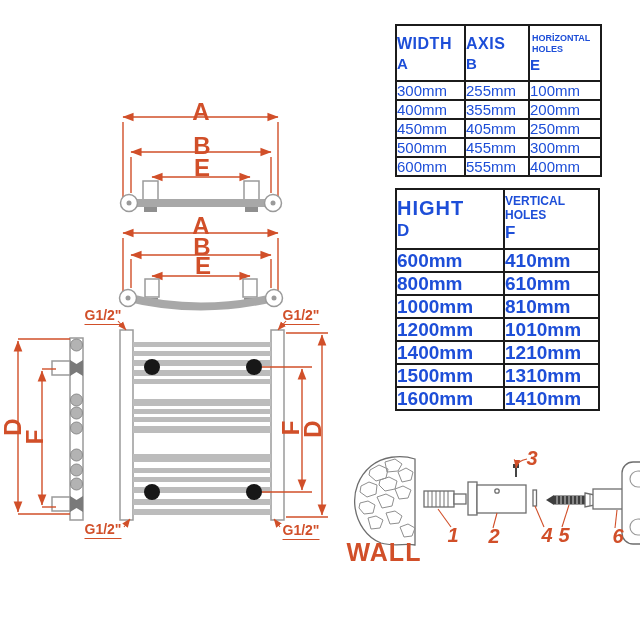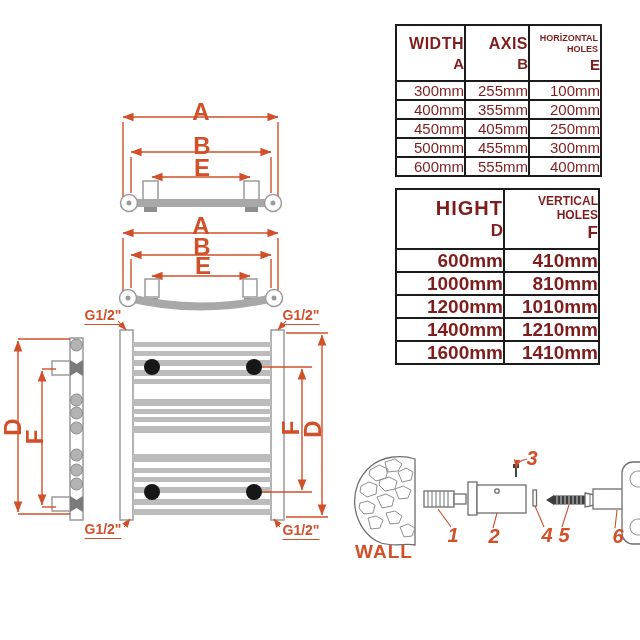--- a/index.html
+++ b/index.html
@@ -27,24 +27,24 @@
   .part{stroke:var(--part);stroke-width:1.3;fill:#fff;}
   .partdark{fill:#3e3e3e;stroke:none;}
   .stone{stroke:#8f8f8f;stroke-width:1;fill:none;}
 
   .lbl{position:absolute;color:var(--accent);white-space:nowrap;
        transform:translate(-50%,-50%);font-weight:bold;}
   .dimletter{font-size:24px;line-height:1;}
   .rot{transform:translate(-50%,-50%) rotate(-90deg);font-size:24px;line-height:1;}
   .gthread{font-size:14px;border-bottom:1.5px solid var(--accent);padding-bottom:1px;}
   .partnum{font-size:20px;font-style:italic;}
-  .wall{font-size:19px;letter-spacing:1px;text-align:center;}
+  .wall{font-size:25px;letter-spacing:1px;text-align:center;}
 
   table.tbl{position:absolute;border-collapse:collapse;table-layout:fixed;background:#fff;}
-  .tbl th,.tbl td{border:2px solid var(--ink);text-align:right;padding:0;color:#7f1d1d;}
+  .tbl th,.tbl td{border:2px solid var(--ink);text-align:left;padding:0;color:#1d4ed8;}
   #width-table{left:395px;top:24px;width:205px;}
   #width-table td{height:17px;font-size:15px;font-weight:normal;line-height:17px;}
   #width-table th{height:54px;vertical-align:middle;}
   #height-table{left:395px;top:188px;width:203px;}
   #height-table td{height:21px;font-size:19px;font-weight:bold;line-height:21px;}
   #height-table th{height:58px;vertical-align:middle;}
   .hw{font-size:16px;font-weight:bold;letter-spacing:.5px;}
   .hh{font-size:9px;font-weight:bold;line-height:1.15;padding:0 2px;}
   .hsub{font-size:15px;font-weight:bold;margin-top:2px;}
   .hw2{font-size:20px;font-weight:bold;letter-spacing:1px;}
@@ -319,29 +319,37 @@
         <div class="hsub2">F</div>
       </th>
     </tr>
   </thead>
   <tbody>
       <tr>
         <td>600mm</td>
         <td>410mm</td>
       </tr>
       <tr>
+        <td>800mm</td>
+        <td>610mm</td>
+      </tr>
+      <tr>
         <td>1000mm</td>
         <td>810mm</td>
       </tr>
       <tr>
         <td>1200mm</td>
         <td>1010mm</td>
       </tr>
       <tr>
         <td>1400mm</td>
         <td>1210mm</td>
       </tr>
       <tr>
+        <td>1500mm</td>
+        <td>1310mm</td>
+      </tr>
+      <tr>
         <td>1600mm</td>
         <td>1410mm</td>
       </tr>
     </tbody>
 </table>
 
 </body></html>

